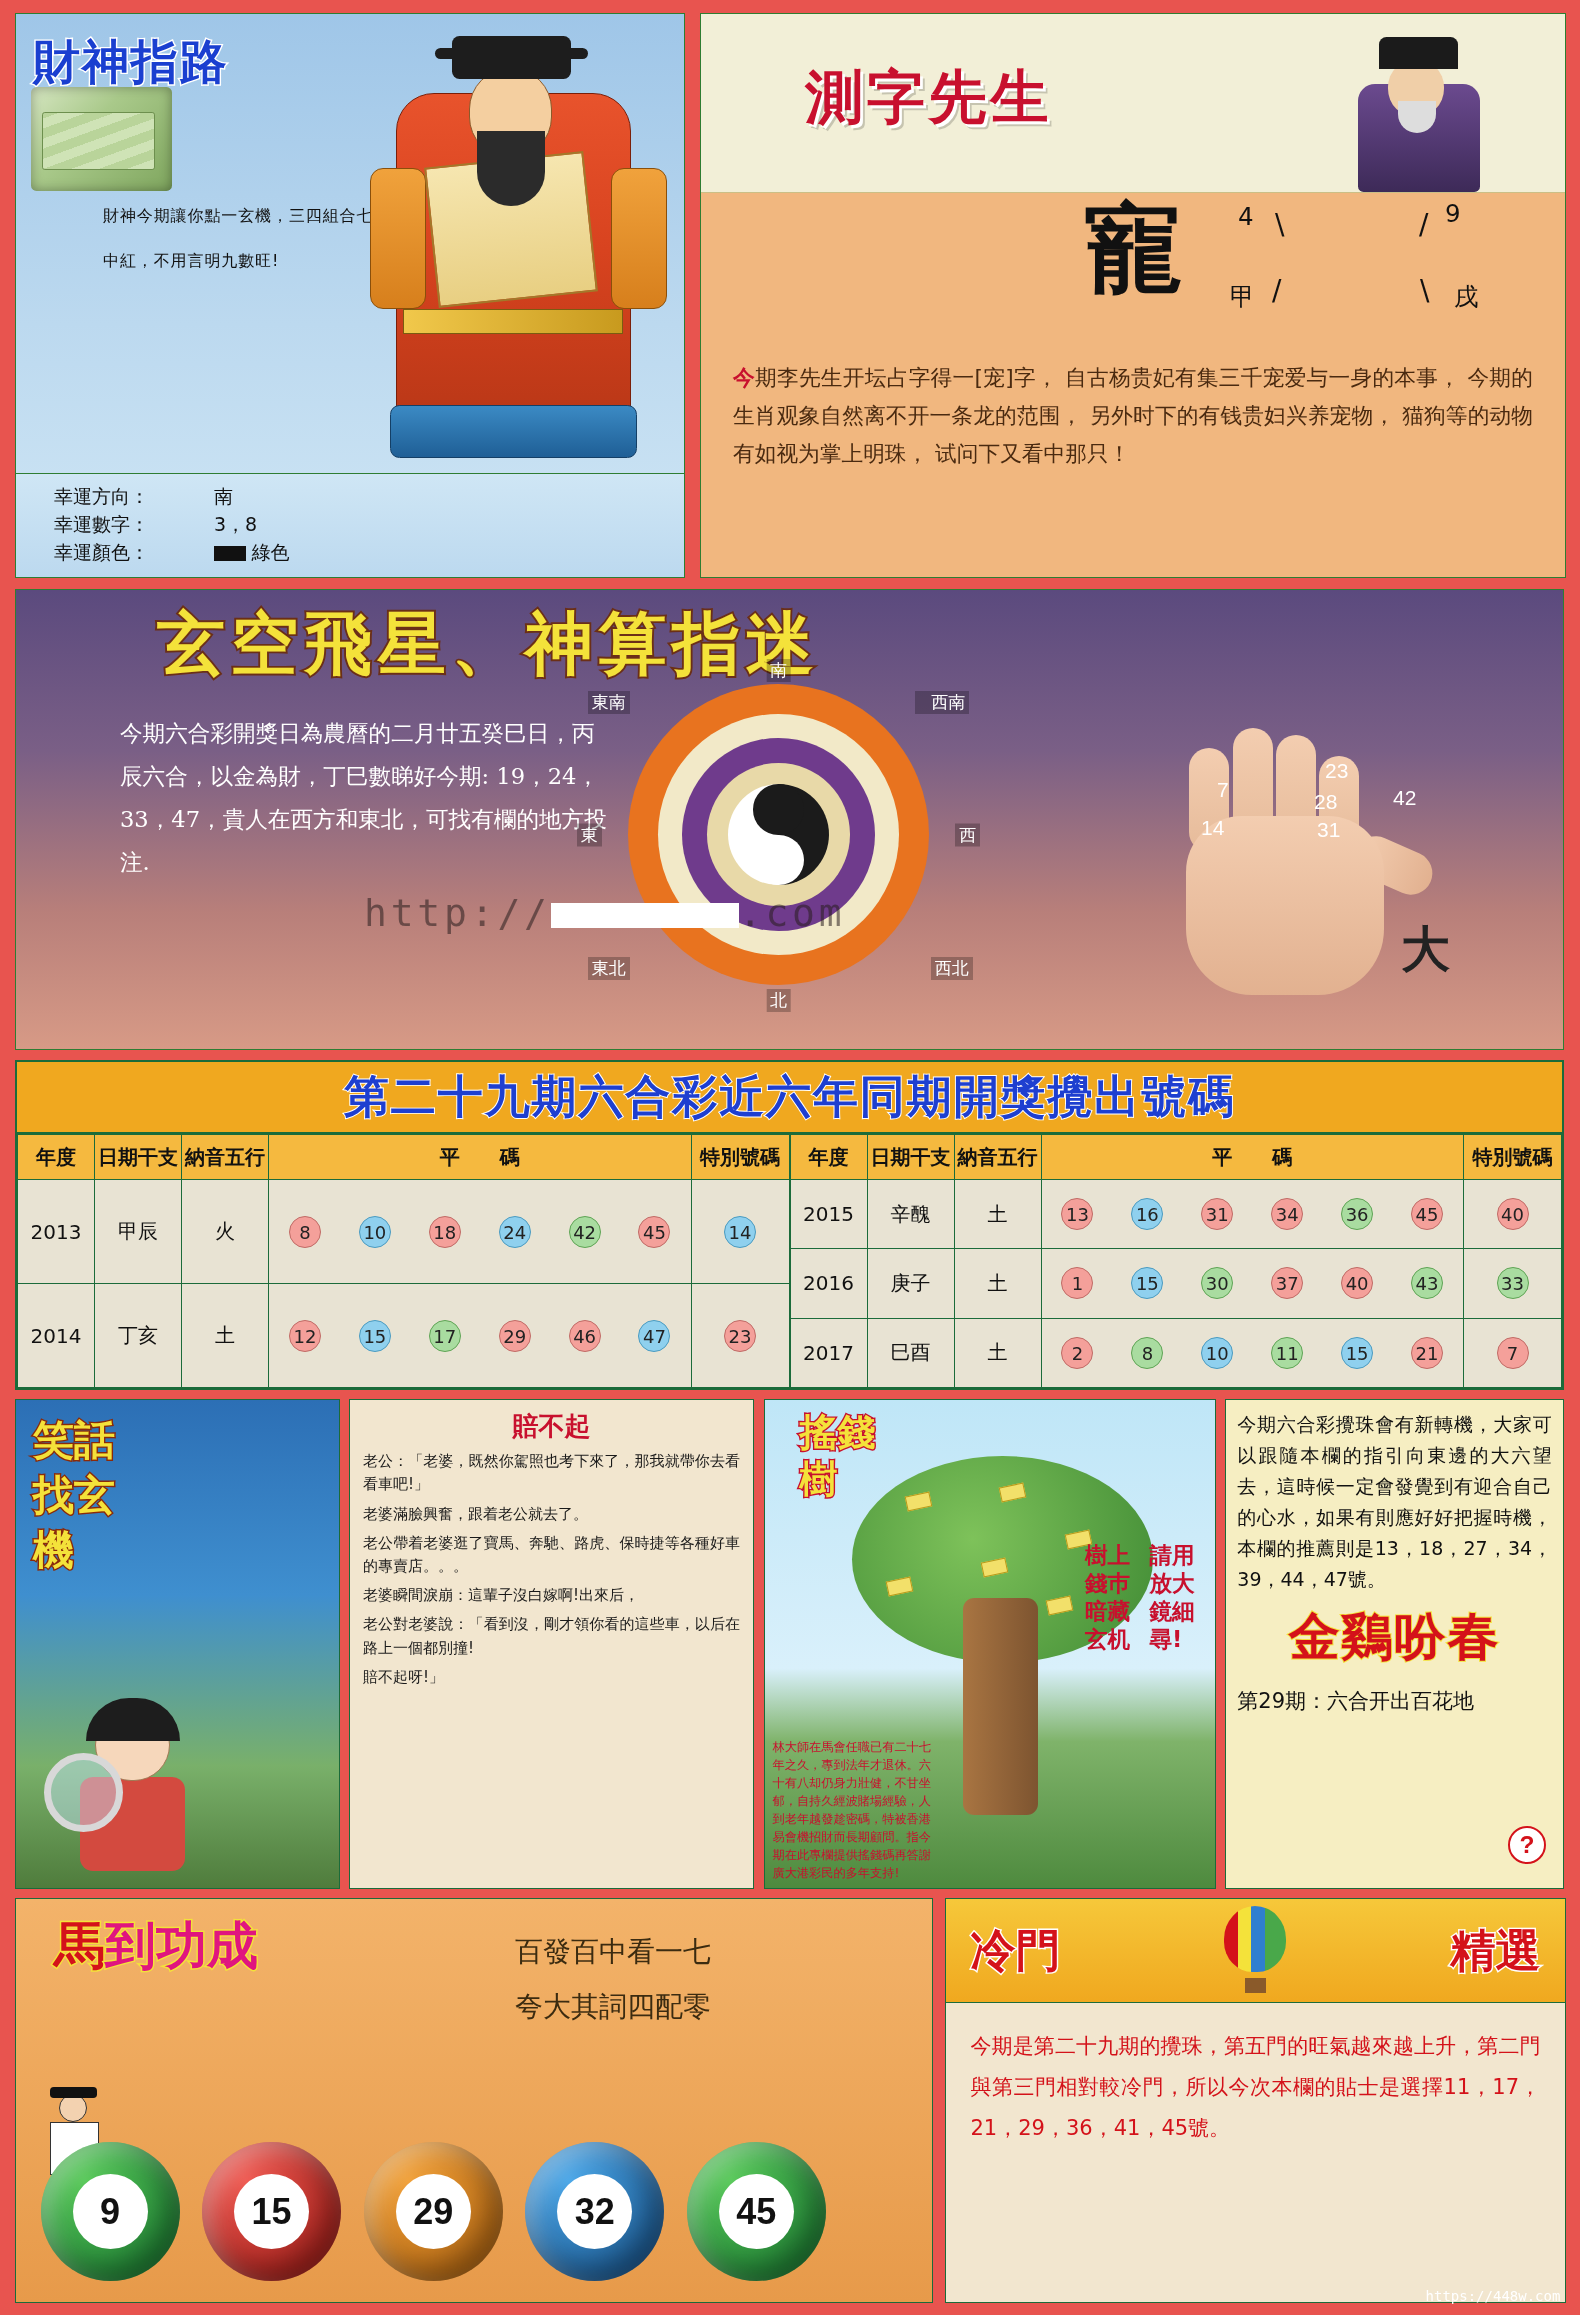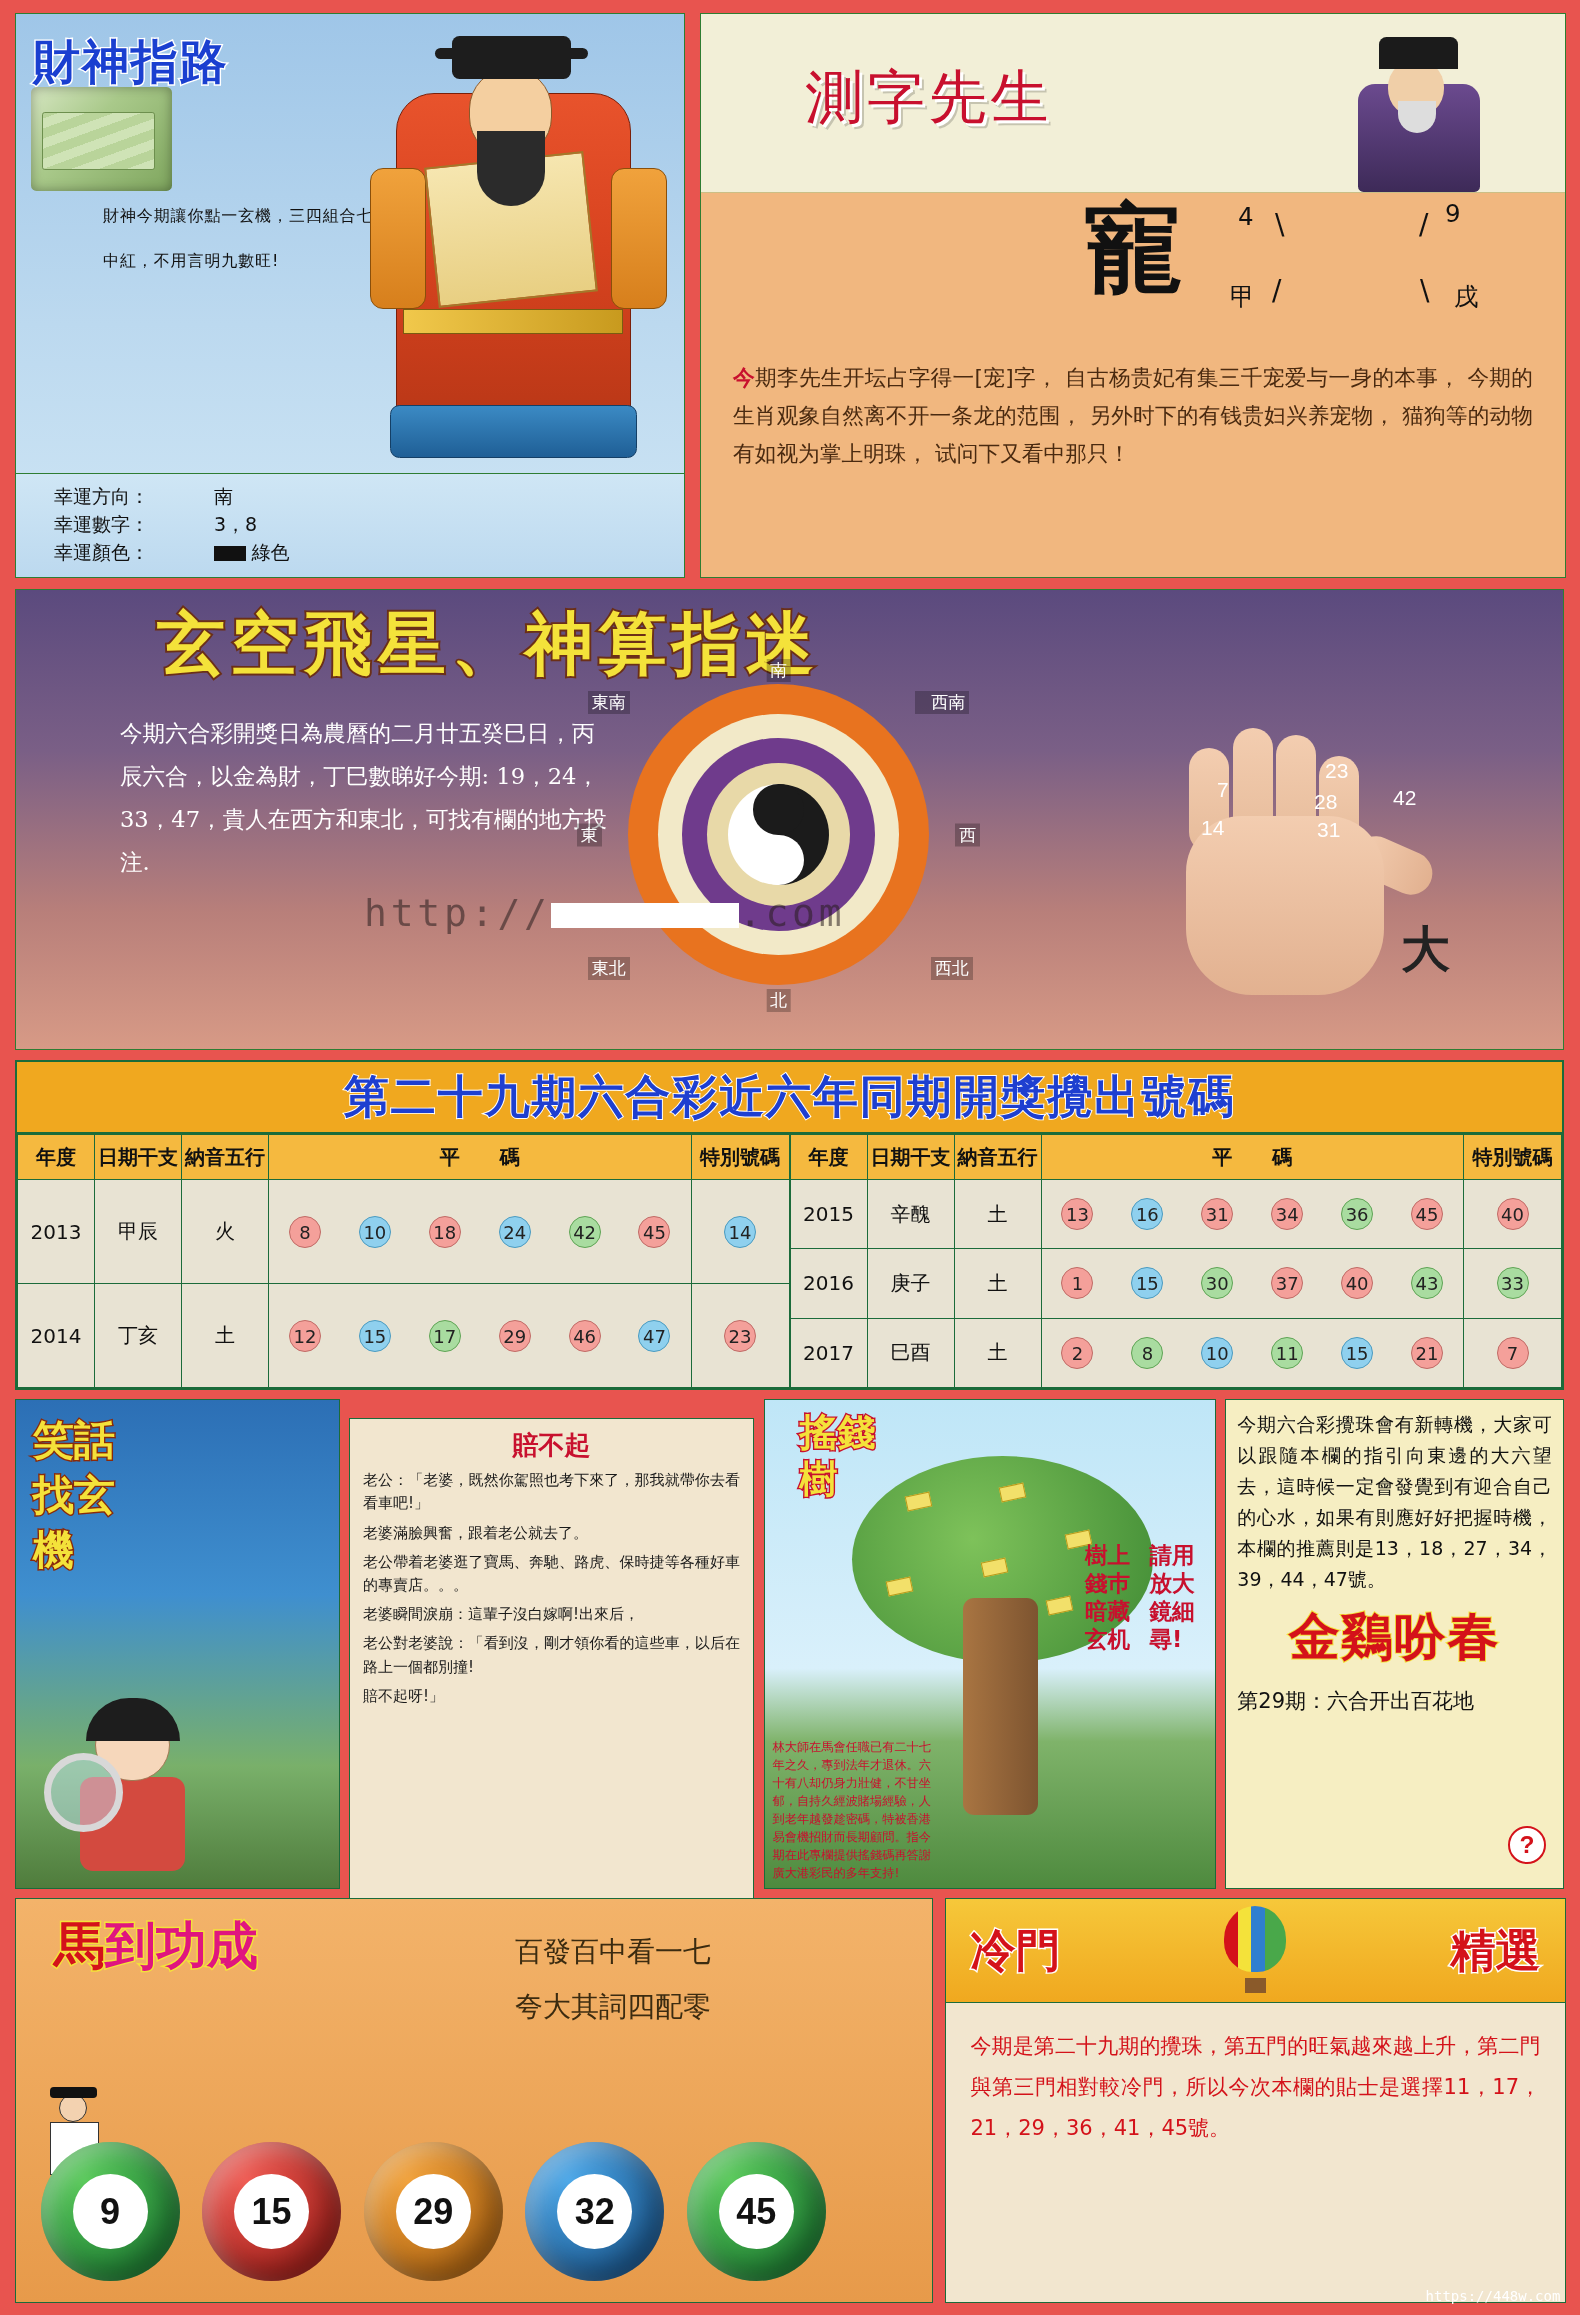--- a/index.html
+++ b/index.html
@@ -113,21 +113,21 @@
     right:0; top:0; width:866px; height:565px;
     background:#f7efc9;
     border:1.9px solid #2e7d32;
   }
   #cezi .band{
     position:absolute; left:0; top:0; width:100%; height:179px;
     background:#f2efd7; border-bottom:1.9px solid #cbbf86;
   }
   #cezi .title{
     position:absolute; left:104px; top:45px;
-    font-size:58px; font-weight:normal; color:#c8102e;
+    font-size:58px; font-weight:bold; color:#c8102e;
     text-shadow:2.8px 2.8px 0 #ffffff, 4.7px 4.7px 0 rgba(0,0,0,.18);
     letter-spacing:3.8px;
   }
   #cezi .sage{ position:absolute; right:56px; top:17px; width:179px; height:160px; }
   .sage .sbody{ position:absolute; left:28px; top:53px; width:122px; height:108px;
     background:linear-gradient(180deg,#6b4a8f,#3d2a58); border-radius:17px 17px 5.6px 5.6px;}
   .sage .shead{ position:absolute; left:58px; top:28px; width:56px; height:58px; background:#f0cfa8; border-radius:28px;}
   .sage .shat{ position:absolute; left:49px; top:5.6px; width:79px; height:32px; background:#1b1b1b; border-radius:7.5px 7.5px 0 0;}
   .sage .sbeard{ position:absolute; left:68px; top:70px; width:38px; height:32px; background:#ddd; border-radius:0 0 19px 19px;}
 
@@ -261,21 +261,21 @@
   #joke .girl{
     position:absolute; left:22.6px; bottom:9.4px; width:179px; height:179px;
   }
   #joke .girl .g-head{position:absolute; left:56px; top:9.4px; width:75px;height:72px;background:#f6d7bb;border-radius:38px;border:1.9px solid #a07a55;}
   #joke .girl .g-hair{position:absolute; left:47px; top:-1.9px; width:94px;height:43px;background:#1d1d1d;border-radius:47px 47px 0 0;}
   #joke .girl .g-body{position:absolute; left:41px; top:77px; width:105px;height:94px;background:#d34a3f;border-radius:13px;}
   #joke .girl .g-lens{position:absolute; left:5.6px; top:53px; width:79px;height:79px;border:7.5px solid #d8d8d8;border-radius:50%;background:rgba(200,230,255,.45);}
 
   #joke2{
     left:334px; top:1386px; width:405px; height:490px;
-    background:#f2e6cf; border:1.9px solid #1b6b3a; padding:9.4px 13px;margin-top:19px;
+    background:#f2e6cf; border:1.9px solid #1b6b3a; padding:9.4px 13px;
   }
   #joke2 h3{ margin:0 0 5.6px 0; text-align:center; font-size:26px; color:#c8102e; }
   #joke2 p{ margin:0 0 5.6px 0; font-size:15px; line-height:23.5px; color:#1a1a1a; text-align:justify;}
 
   #tree{
     left:749px; top:1386px; width:452px; height:490px;
     background:linear-gradient(180deg,#bfe6f7 0%, #d9f0fb 55%, #7fb36a 70%, #4e8a3e 100%);
     border:1.9px solid #1b6b3a;
   }
   #tree .yaoqian{

